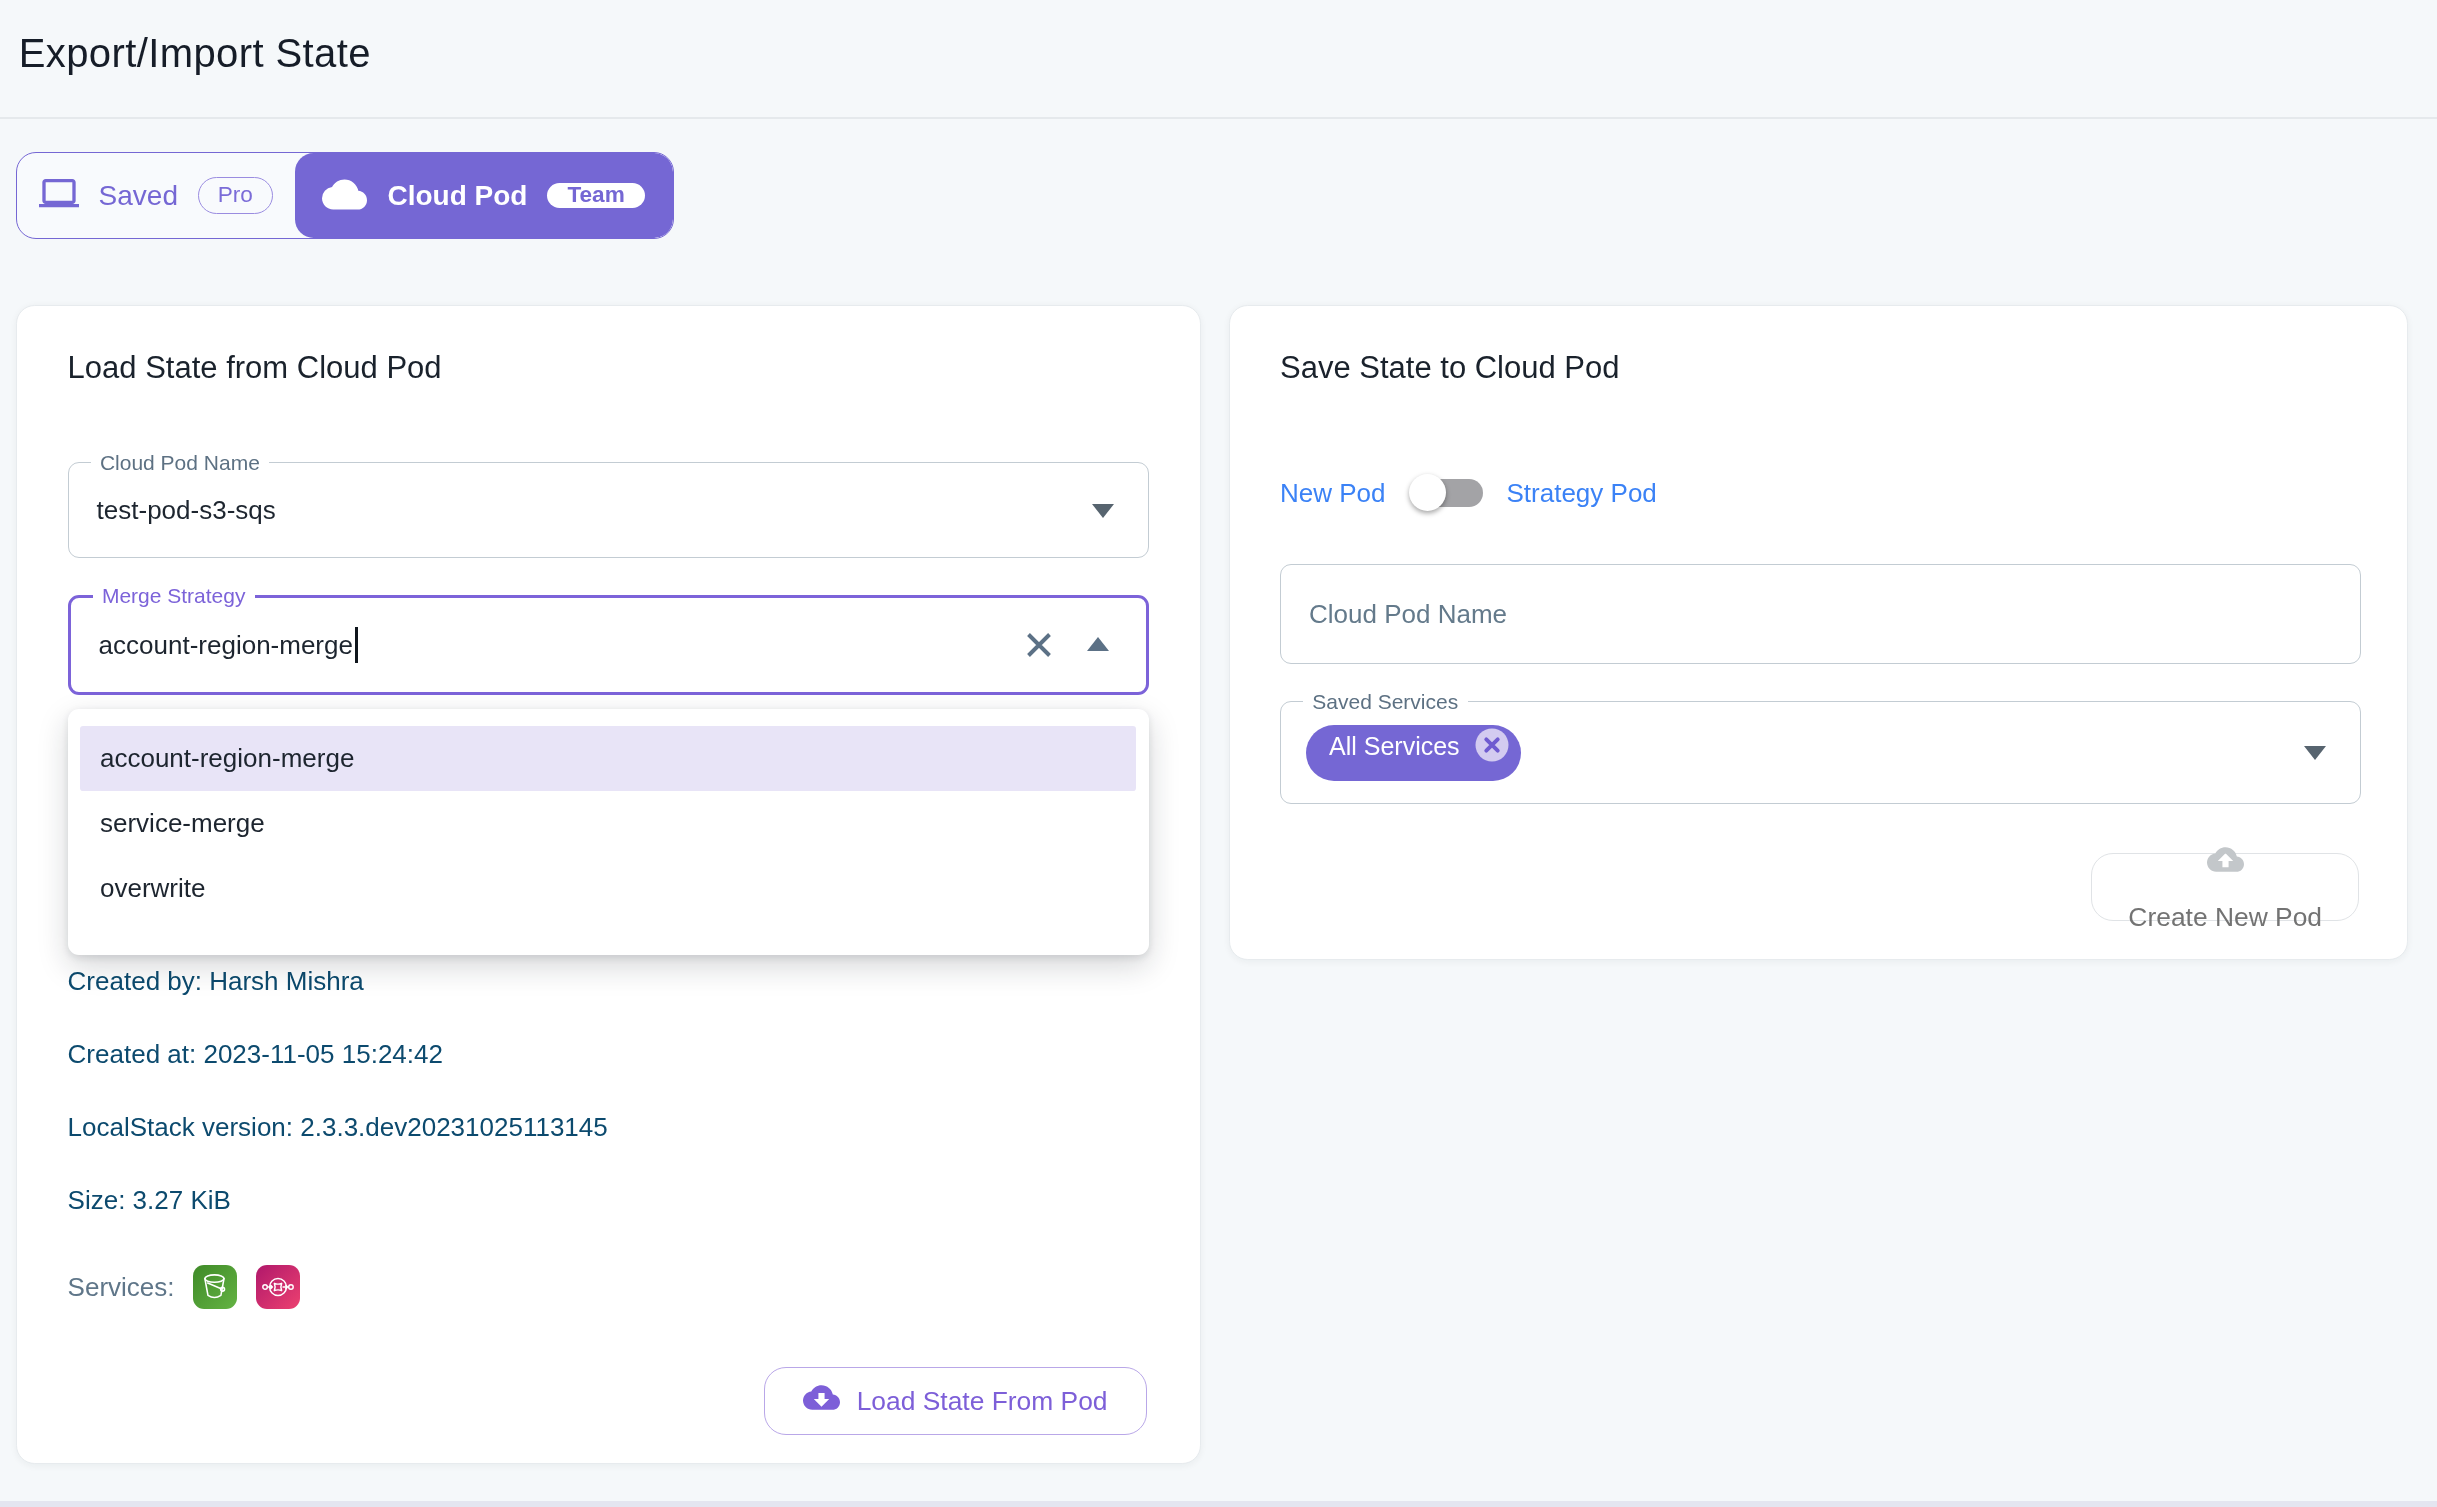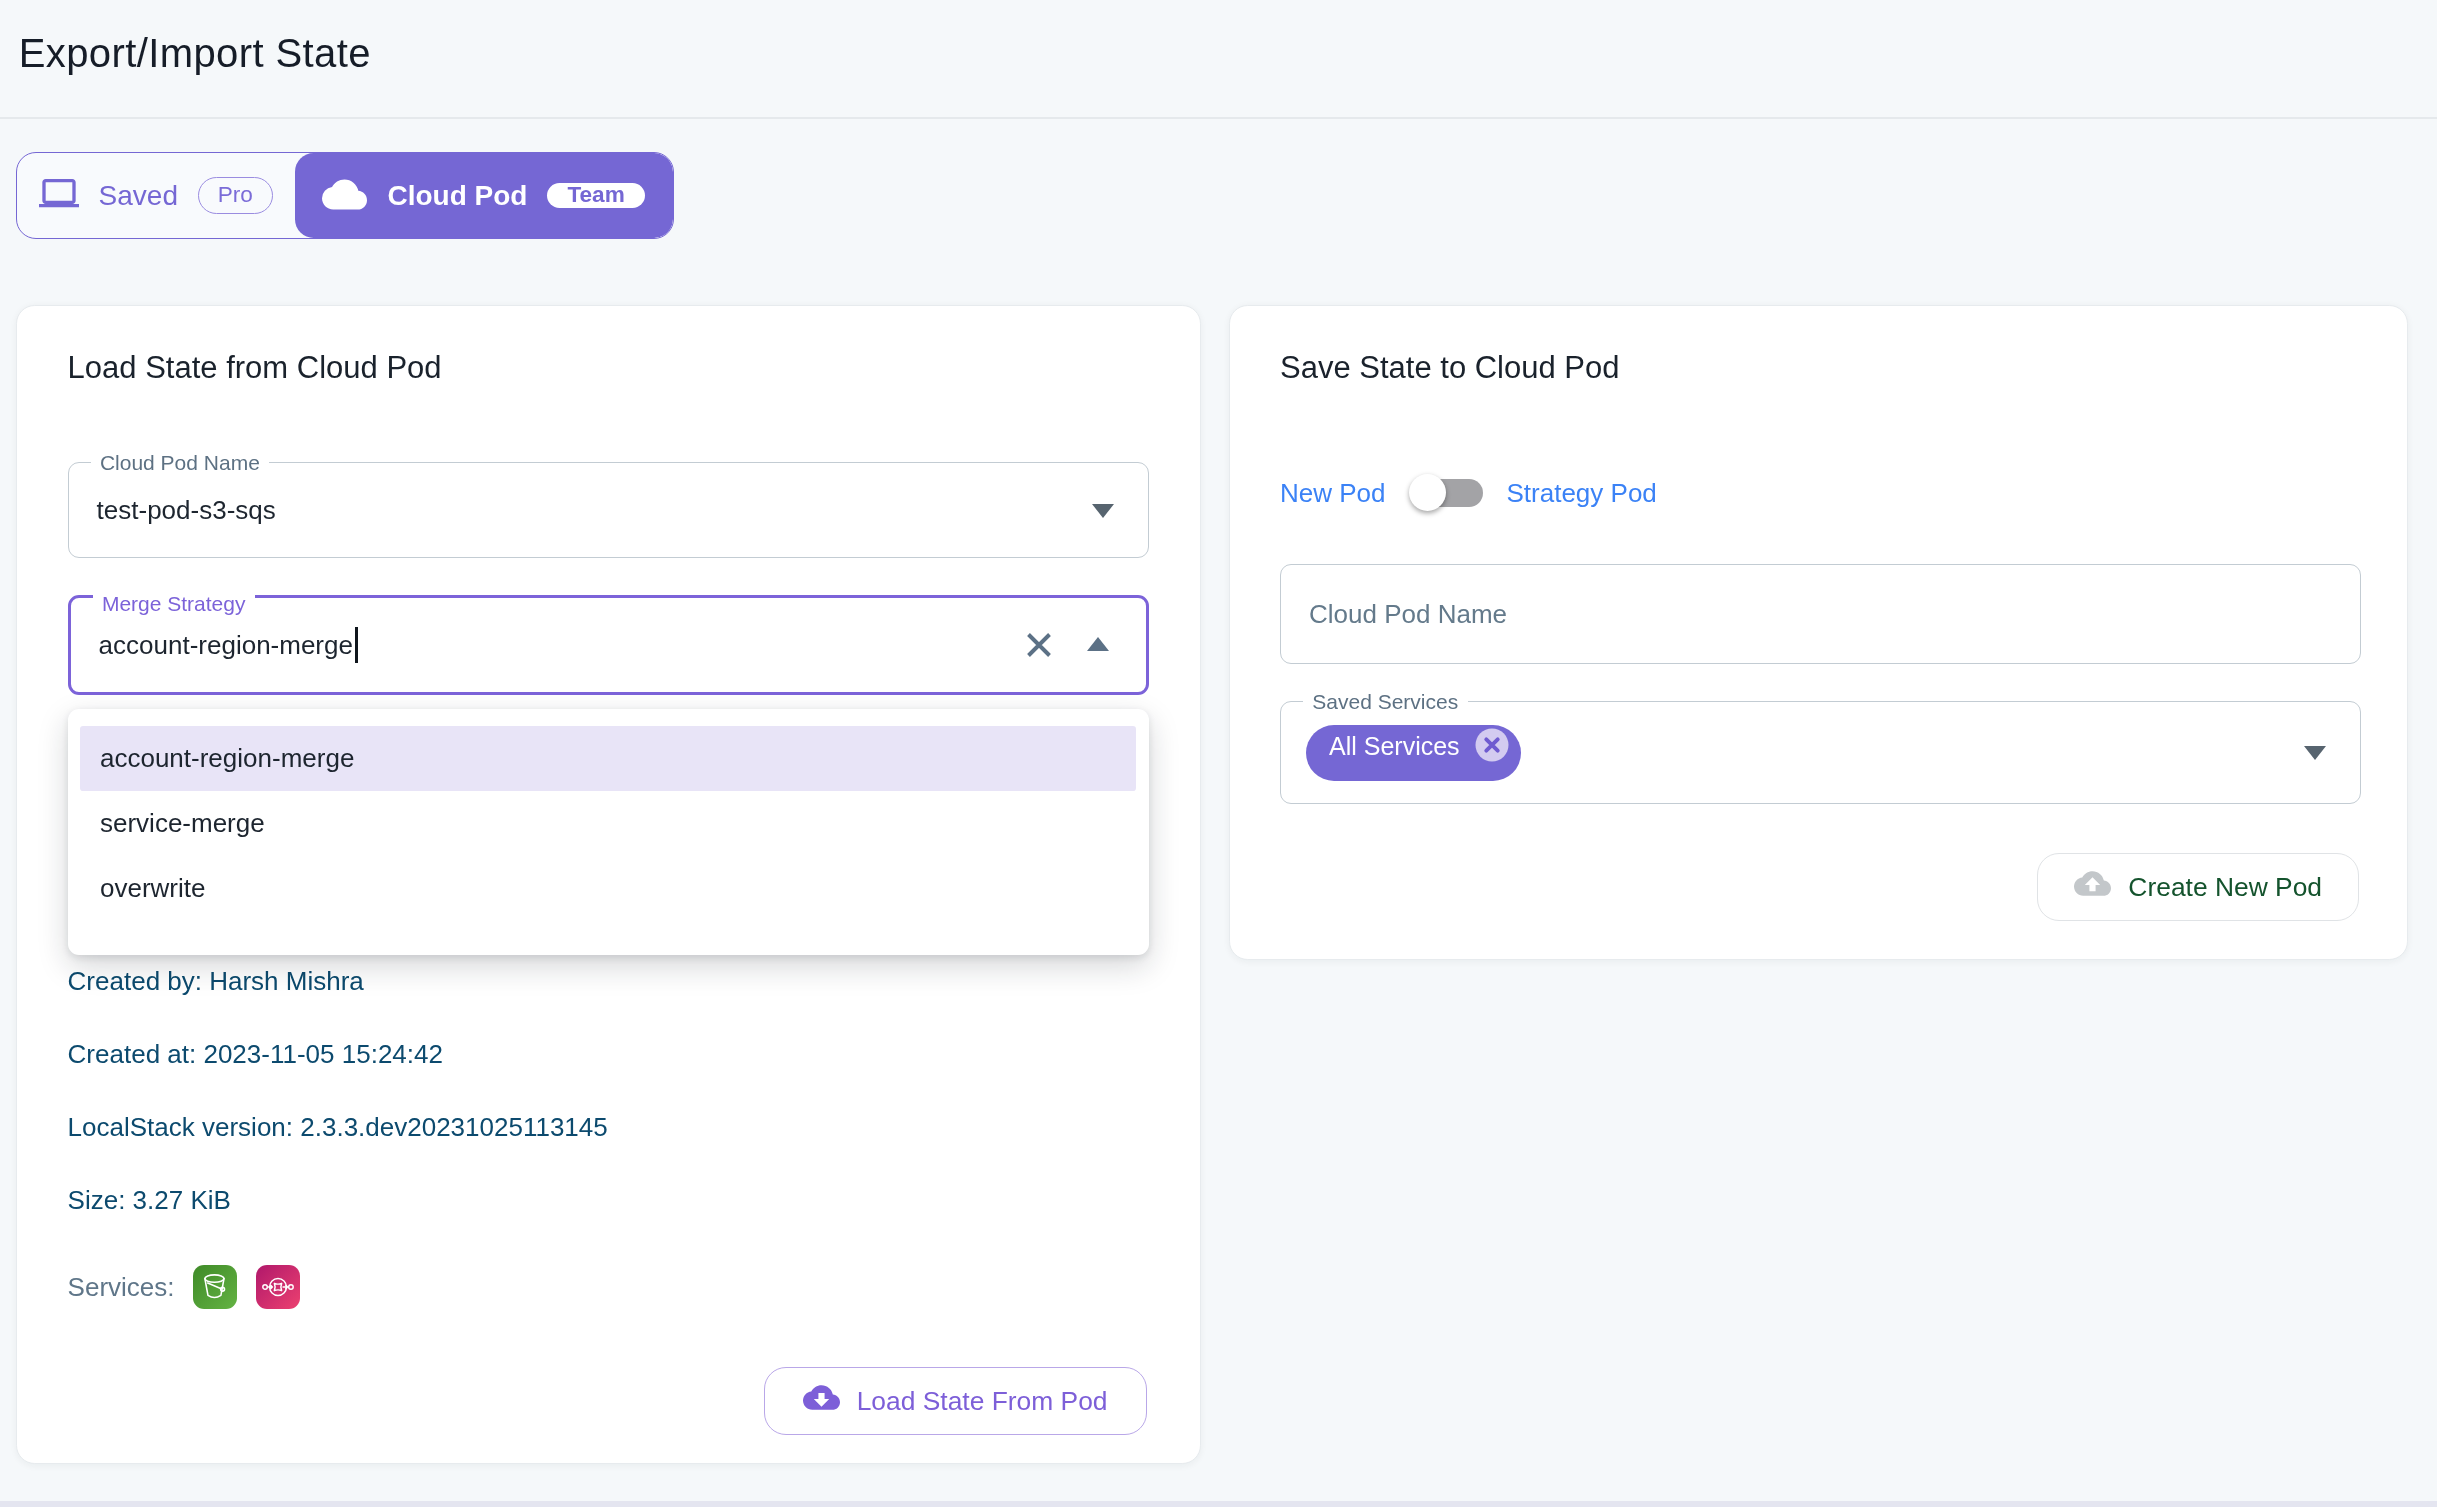--- a/index.html
+++ b/index.html
@@ -81,21 +81,21 @@
     width: 0; height: 0;
     border-left: 11.7px solid transparent; border-right: 11.7px solid transparent;
     border-bottom: 14.8px solid #5c7186;
   }
 
   
   .pod-select { left: 51px; top: 156px; width: 1081px; height: 96px; cursor: pointer; }
 
   
   .merge-field { left: 51px; top: 289px; width: 1081px; height: 100px; border: 3.1px solid #7c63d9; }
-  .merge-field .field-label { color: #7c63d9; top: -14.8px; margin-top: 8px; }
+  .merge-field .field-label { color: #7c63d9; top: -14.8px; }
   .text-caret {
     display: inline-block; width: 2.3px; height: 36px; background: #10161d;
     margin-left: 2.3px; vertical-align: middle;
   }
   .clear-btn { position: absolute; right: 89px; top: 50%; margin-top: -18px; cursor: pointer; }
 
   
   .dropdown-panel {
     position: absolute; left: 51px; top: 403px; width: 1081px; height: 246px;
     background: #fff; border-radius: 11px; z-index: 20;
@@ -122,21 +122,21 @@
     position: absolute; display: flex; align-items: center; justify-content: center;
     gap: 17px; height: 68px; border-radius: 22px; font-size: 26.4px; cursor: pointer;
     background: #fff; white-space: nowrap;
   }
   .btn-load {
     right: 53px; top: 1061px; width: 383px;
     border: 1.6px solid #b9a7e8; color: #7d5fd8;
   }
   .btn-create {
     right: 48px; top: 547px; padding: 16px 36px;
-    border: 1.6px solid #e0e3e6; color: #14532d; cursor: default;
+    border: 1.6px solid #e0e3e6; color: #737373; cursor: default; flex-direction: column;
   }
 
   
   .toggle-row {
     position: absolute; left: 50px; top: 165px; height: 44px;
     display: flex; align-items: center; gap: 23px;
   }
   .toggle-label { font-size: 26px; color: #3b82f6; }
   .switch { position: relative; width: 75px; height: 39px; cursor: pointer; }
   .switch-track {

